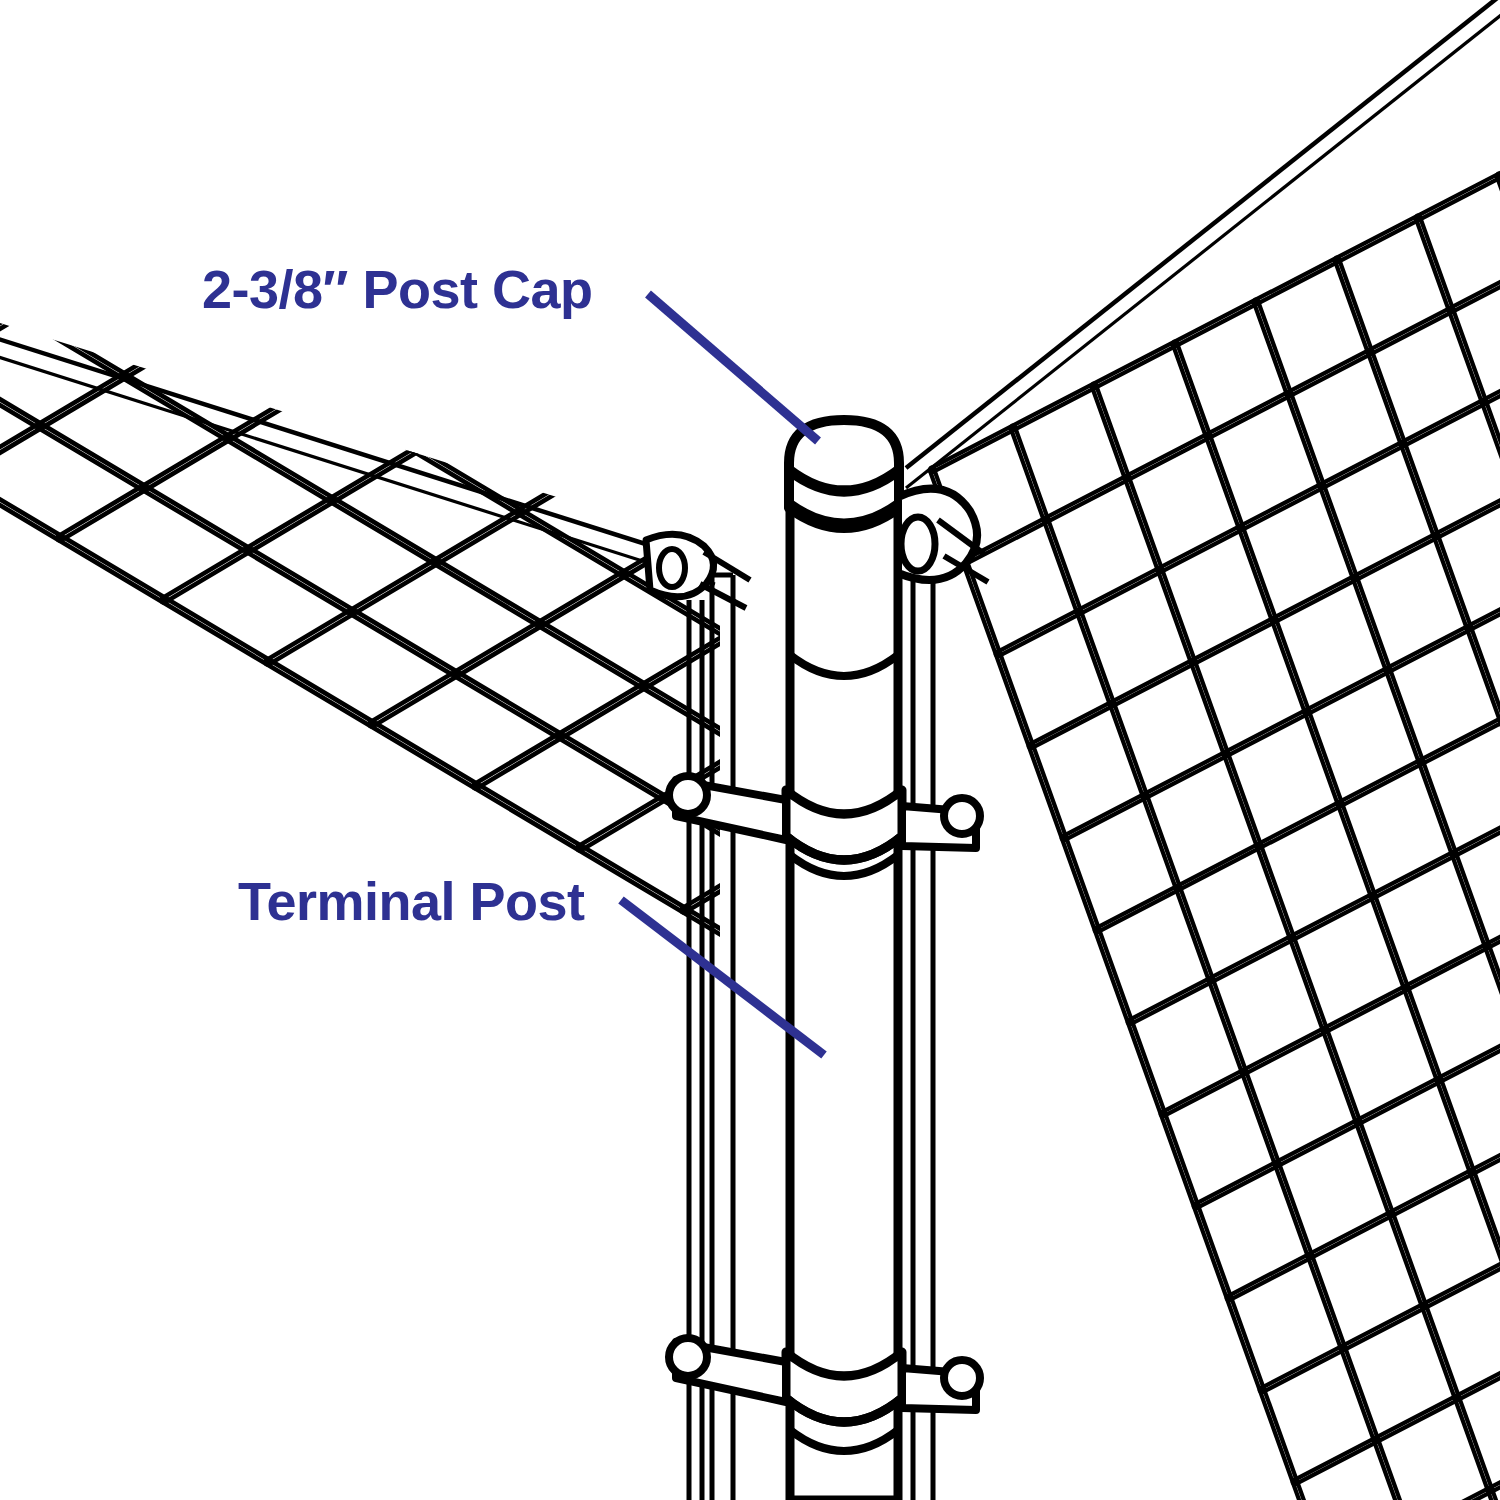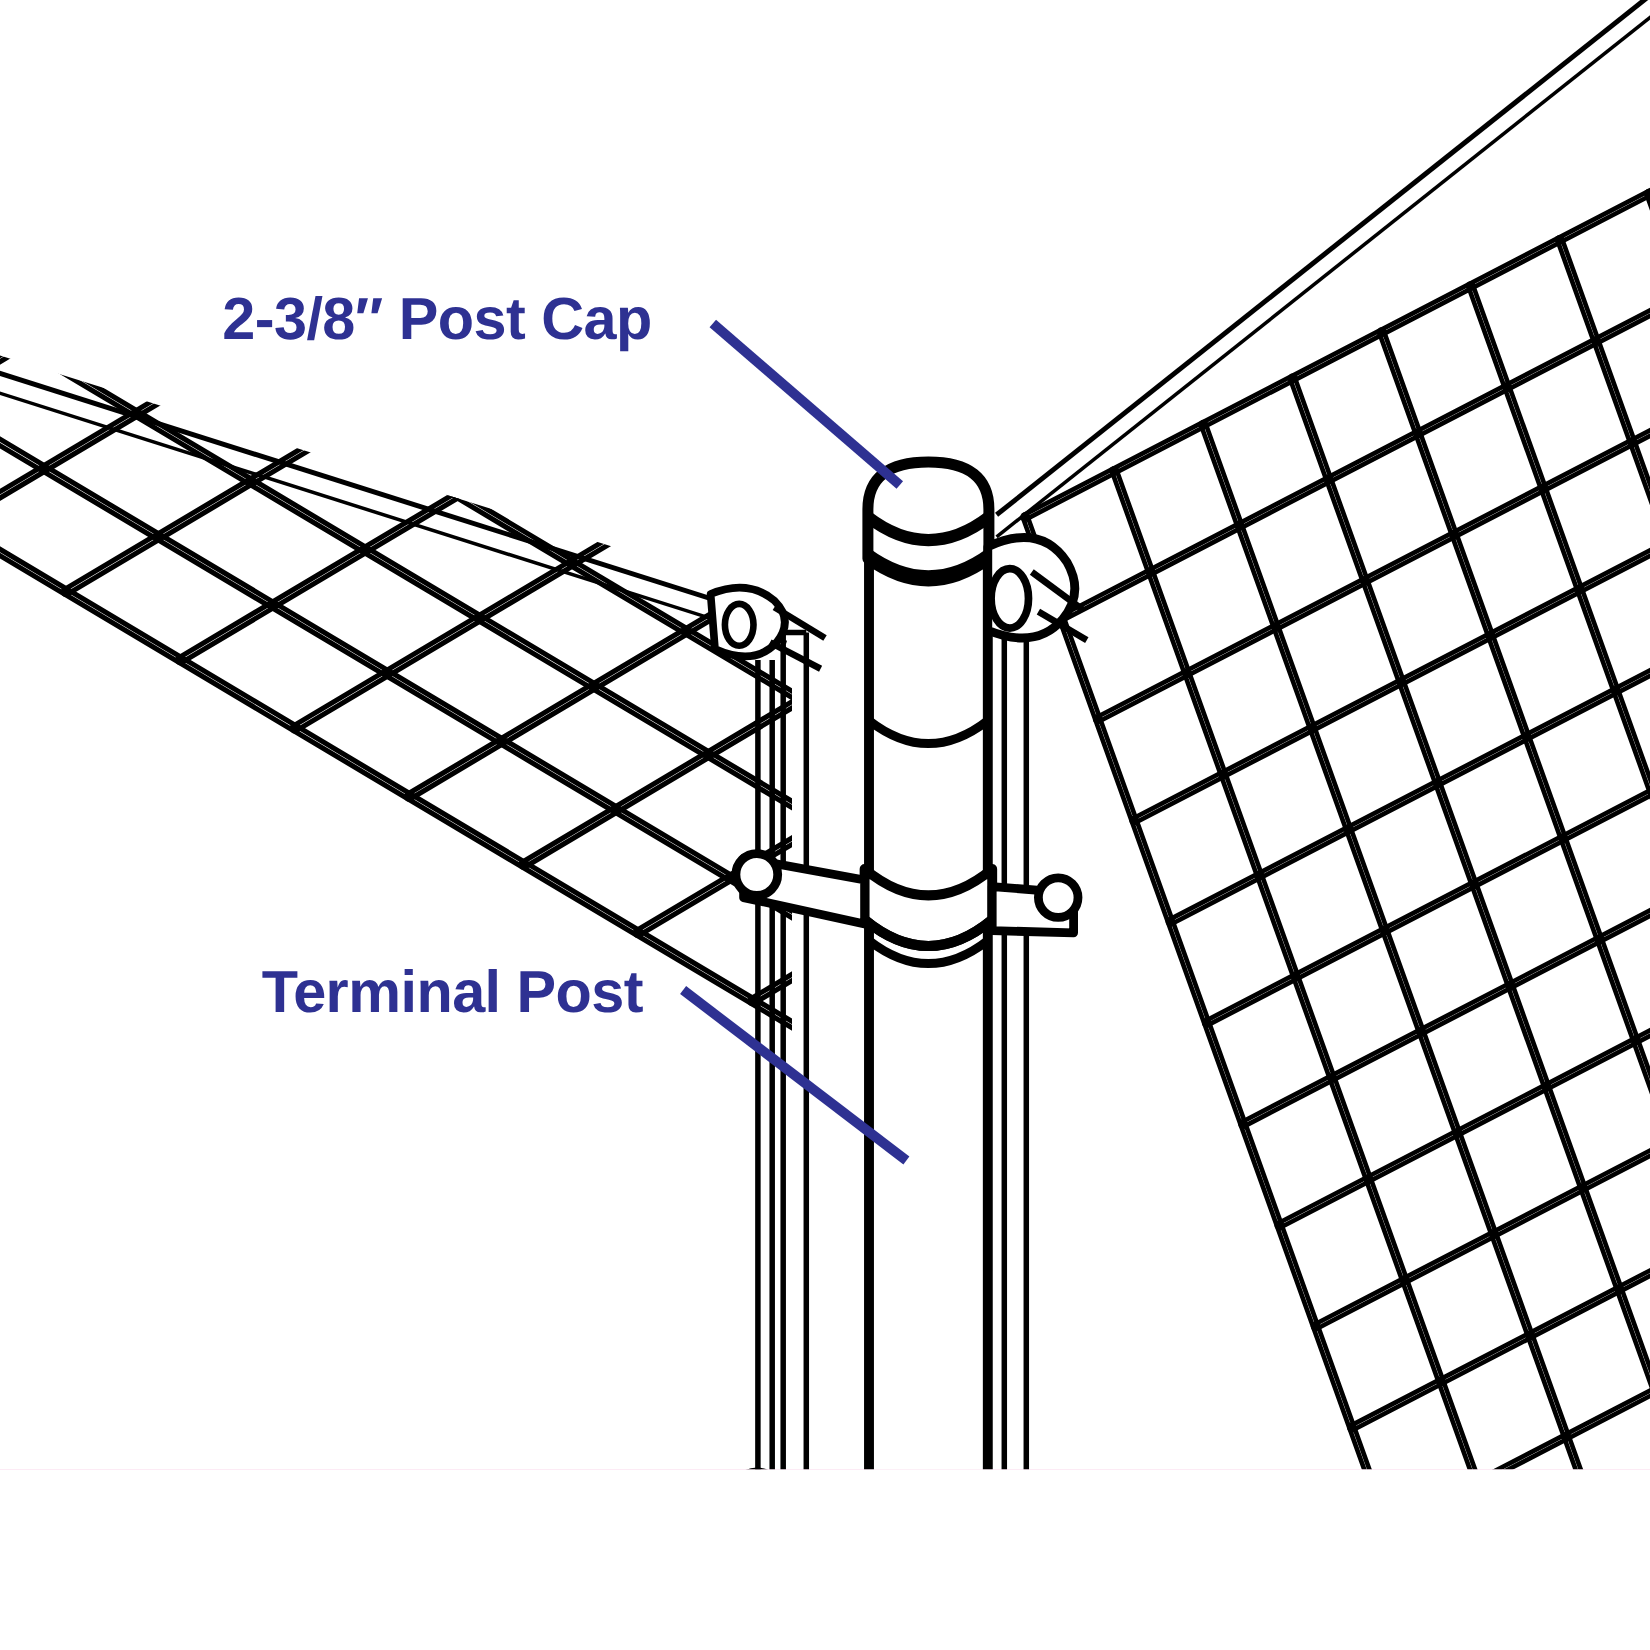--- a/index.html
+++ b/index.html
@@ -6,22 +6,22 @@
     margin: 0;
     padding: 0;
     background: #ffffff;
   }
   body {
     font-family: "Liberation Sans", sans-serif;
   }
   #stage {
     position: relative;
     width: 1500px;
-    height: 1336px;
-    background: #f9a8d4;
+    height: 1500px;
+    background: #ec4899;
     overflow: hidden;
   }
   #diagram {
     position: absolute;
     inset: 0;
     width: 1500px;
     height: 1500px;
     display: block;
   }
   .lbl {

